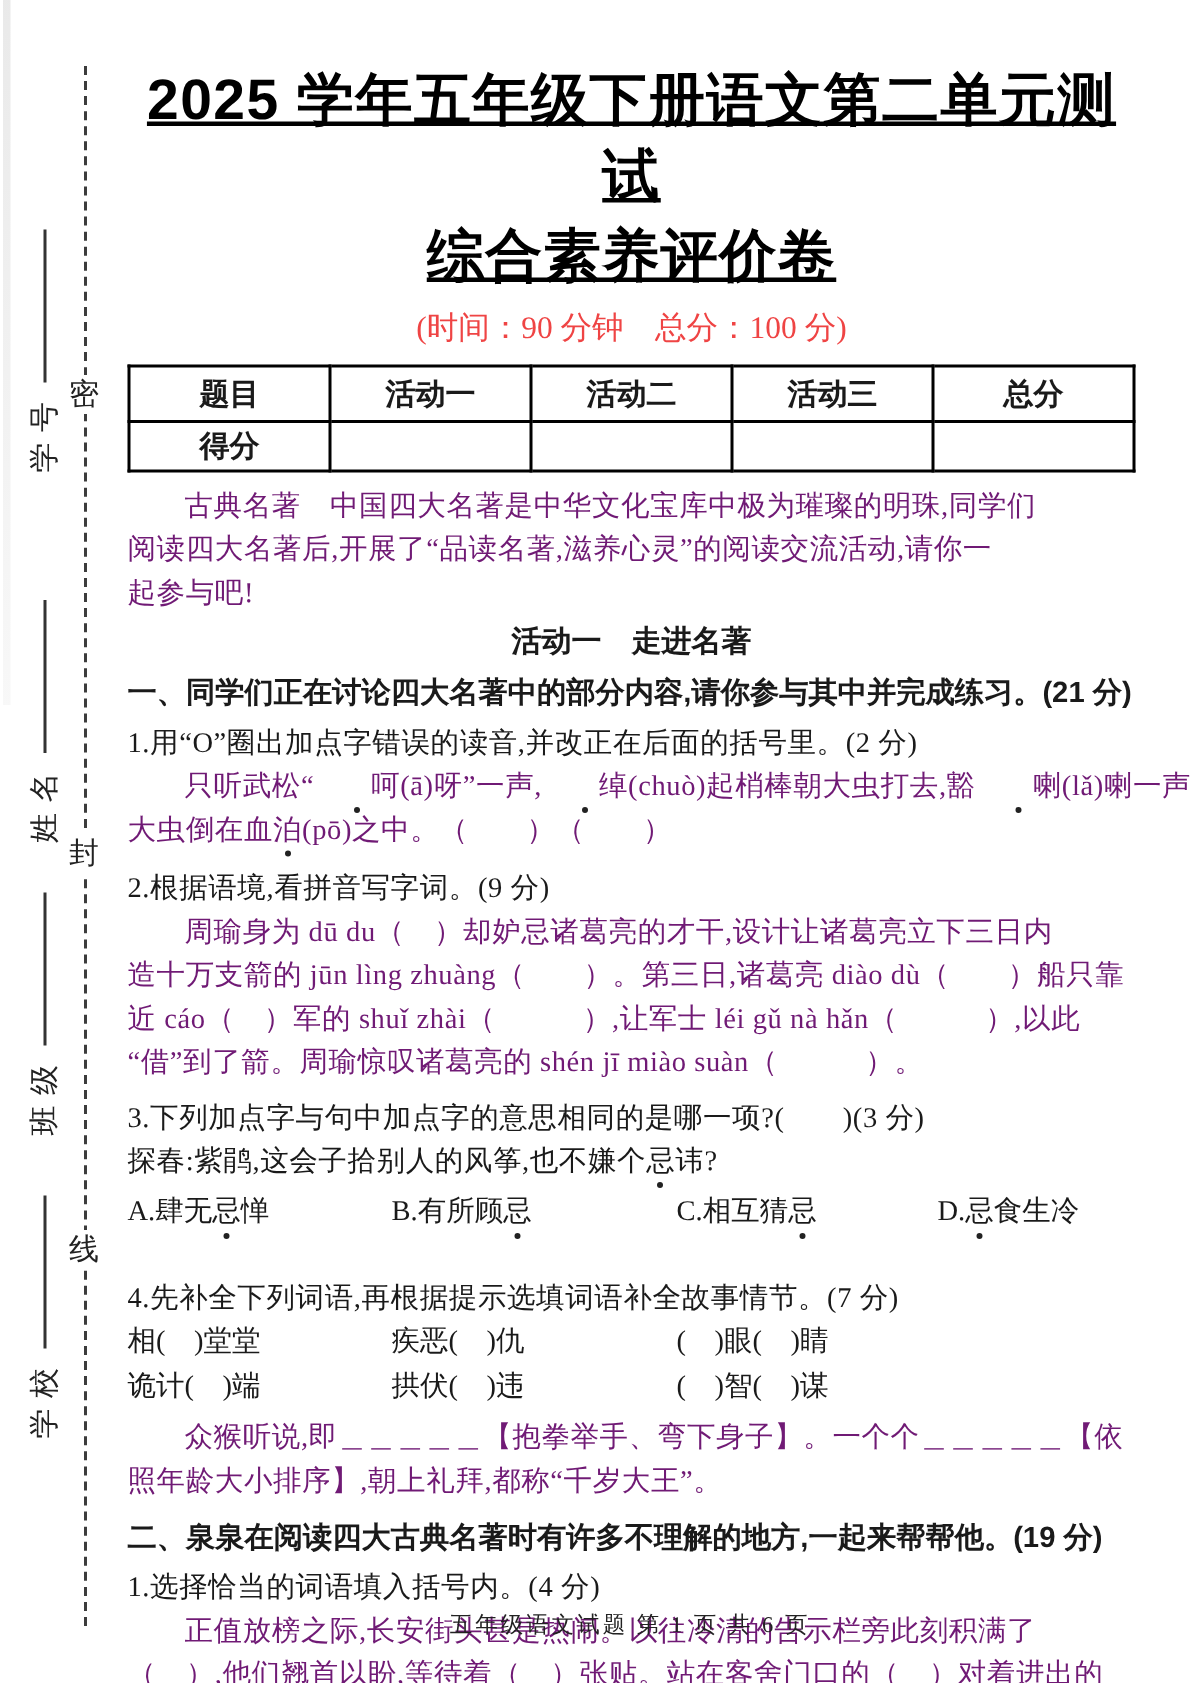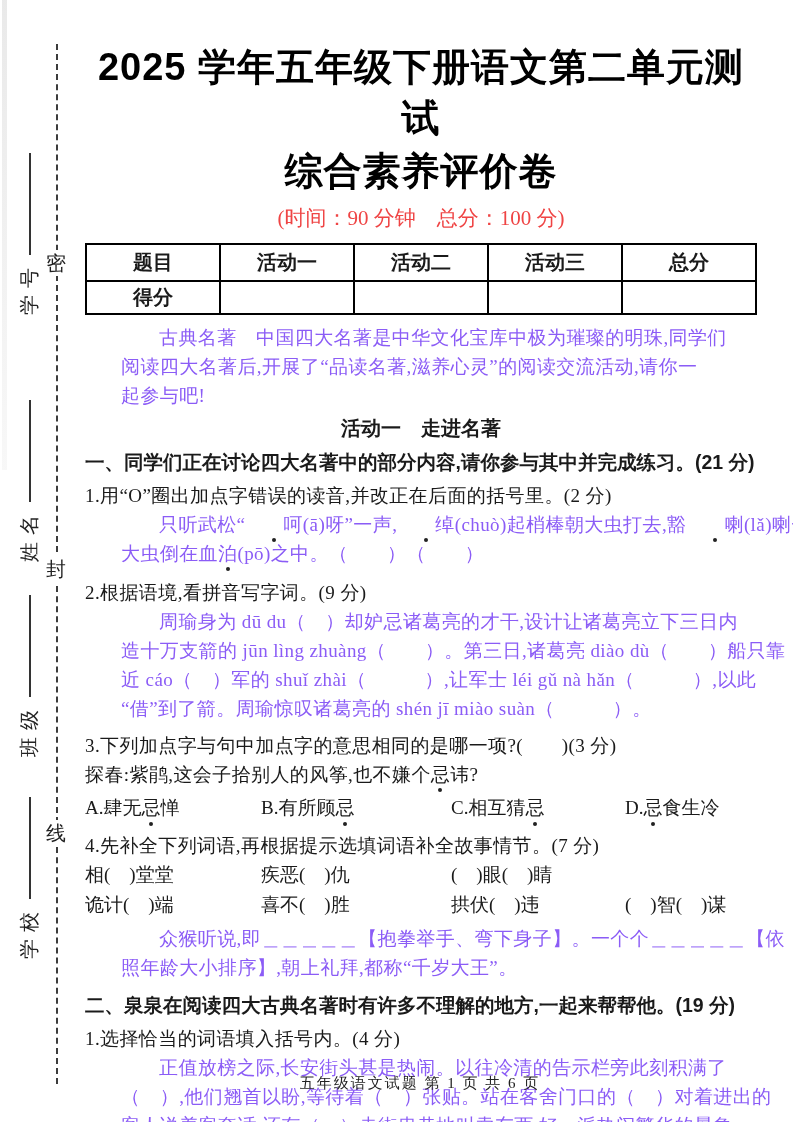--- a/index.html
+++ b/index.html
@@ -23,40 +23,40 @@
     transform:rotate(-90deg);display:flex;align-items:center;}
   .seal-field .lbl{font-size:20px;letter-spacing:7px;color:#222;white-space:nowrap;}
   .seal-field .blank{flex:0 0 102px;height:2px;border-bottom:2px solid #333;margin-left:6px;}
   .seal-field.f1{top:217px;}
   .seal-field.f2{top:464px;}
   .seal-field.f3{top:659px;}
   .seal-field.f4{top:861px;}
   
   .content{position:absolute;left:85px;top:0;width:672px;}
   .title{font-family:"Liberation Sans", sans-serif;font-weight:bold;
-    text-align:center;font-size:38px;line-height:1.34;letter-spacing:1px;color:#000;}
+    text-align:center;font-size:38px;line-height:1.34;letter-spacing:1px;color:#000;text-decoration:underline;}
   .title.l1{margin-top:42px;}
   .title.l2{margin-top:2px;}
   .subtitle{text-align:center;font-size:21px;margin-top:7px;color:#ef4444;}
   table.score{width:100%;border-collapse:collapse;margin-top:11px;
     font-family:Liberation Sans, sans-serif;}
   table.score th,table.score td{border:2px solid #000;text-align:center;
     font-size:20px;font-weight:bold;padding:0;}
   table.score tr.r1 th{height:35px;}
   table.score tr.r2 td{height:31px;}
   table.score .c0{width:20%;} table.score .cx{width:20%;}
   
   .ln{font-size:19px;line-height:29px;letter-spacing:.4px;white-space:nowrap;}
-  .kai{color:#8b5cf6;margin-left:36px;}
+  .kai{color:#701a75;}
   .indent{text-indent:2em;}
   .sec-title{font-family:"Liberation Sans", sans-serif;font-weight:bold;
     font-size:19.5px;line-height:30px;white-space:nowrap;letter-spacing:0;}
   .center-head{font-family:"Liberation Sans", sans-serif;font-weight:bold;
     text-align:center;font-size:20px;line-height:30px;margin-top:3px;}
-  .mt4{margin-top:4px;} .mt8{margin-top:8px;} .mt10{margin-top:10px;} .mt12{margin-top:8px;}
+  .mt4{margin-top:4px;} .mt8{margin-top:8px;} .mt10{margin-top:10px;} .mt12{margin-top:28px;}
   
   .em{position:relative;display:inline-block;}
   .em::after{content:'';position:absolute;left:50%;transform:translateX(-50%);
     bottom:-3px;width:4px;height:4px;border-radius:50%;background:#222;}
   
   .grid4{display:grid;grid-template-columns:176px 190px 174px 1fr;}
   .grid4 .cell{font-size:19px;line-height:30px;white-space:nowrap;}
   .footer{position:absolute;left:0;top:1074px;width:840px;text-align:center;
     font-size:15px;letter-spacing:2px;color:#222;}
 </style>
@@ -142,21 +142,20 @@
   </div>
 
   <div class="ln mt12">4.先补全下列词语,再根据提示选填词语补全故事情节。(7 分)</div>
   <div class="grid4">
     <div class="cell">相(　)堂堂</div>
     <div class="cell">疾恶(　)仇</div>
     <div class="cell">(　)眼(　)睛</div>
   </div>
   <div class="grid4">
     <div class="cell">诡计(　)端</div>
-    <div class="cell">喜不(　)胜</div>
     <div class="cell">拱伏(　)违</div>
     <div class="cell">(　)智(　)谋</div>
   </div>
   <div class="ln kai indent mt4">众猴听说,即＿＿＿＿＿【抱拳举手、弯下身子】。一个个＿＿＿＿＿【依</div>
   <div class="ln kai">照年龄大小排序】,朝上礼拜,都称“千岁大王”。</div>
 
   <div class="sec-title mt8">二、泉泉在阅读四大古典名著时有许多不理解的地方,一起来帮帮他。(19 分)</div>
   <div class="ln mt4">1.选择恰当的词语填入括号内。(4 分)</div>
   <div class="ln kai indent">正值放榜之际,长安街头甚是热闹。以往冷清的告示栏旁此刻积满了</div>
   <div class="ln kai">（　）,他们翘首以盼,等待着（　）张贴。站在客舍门口的（　）对着进出的</div>

